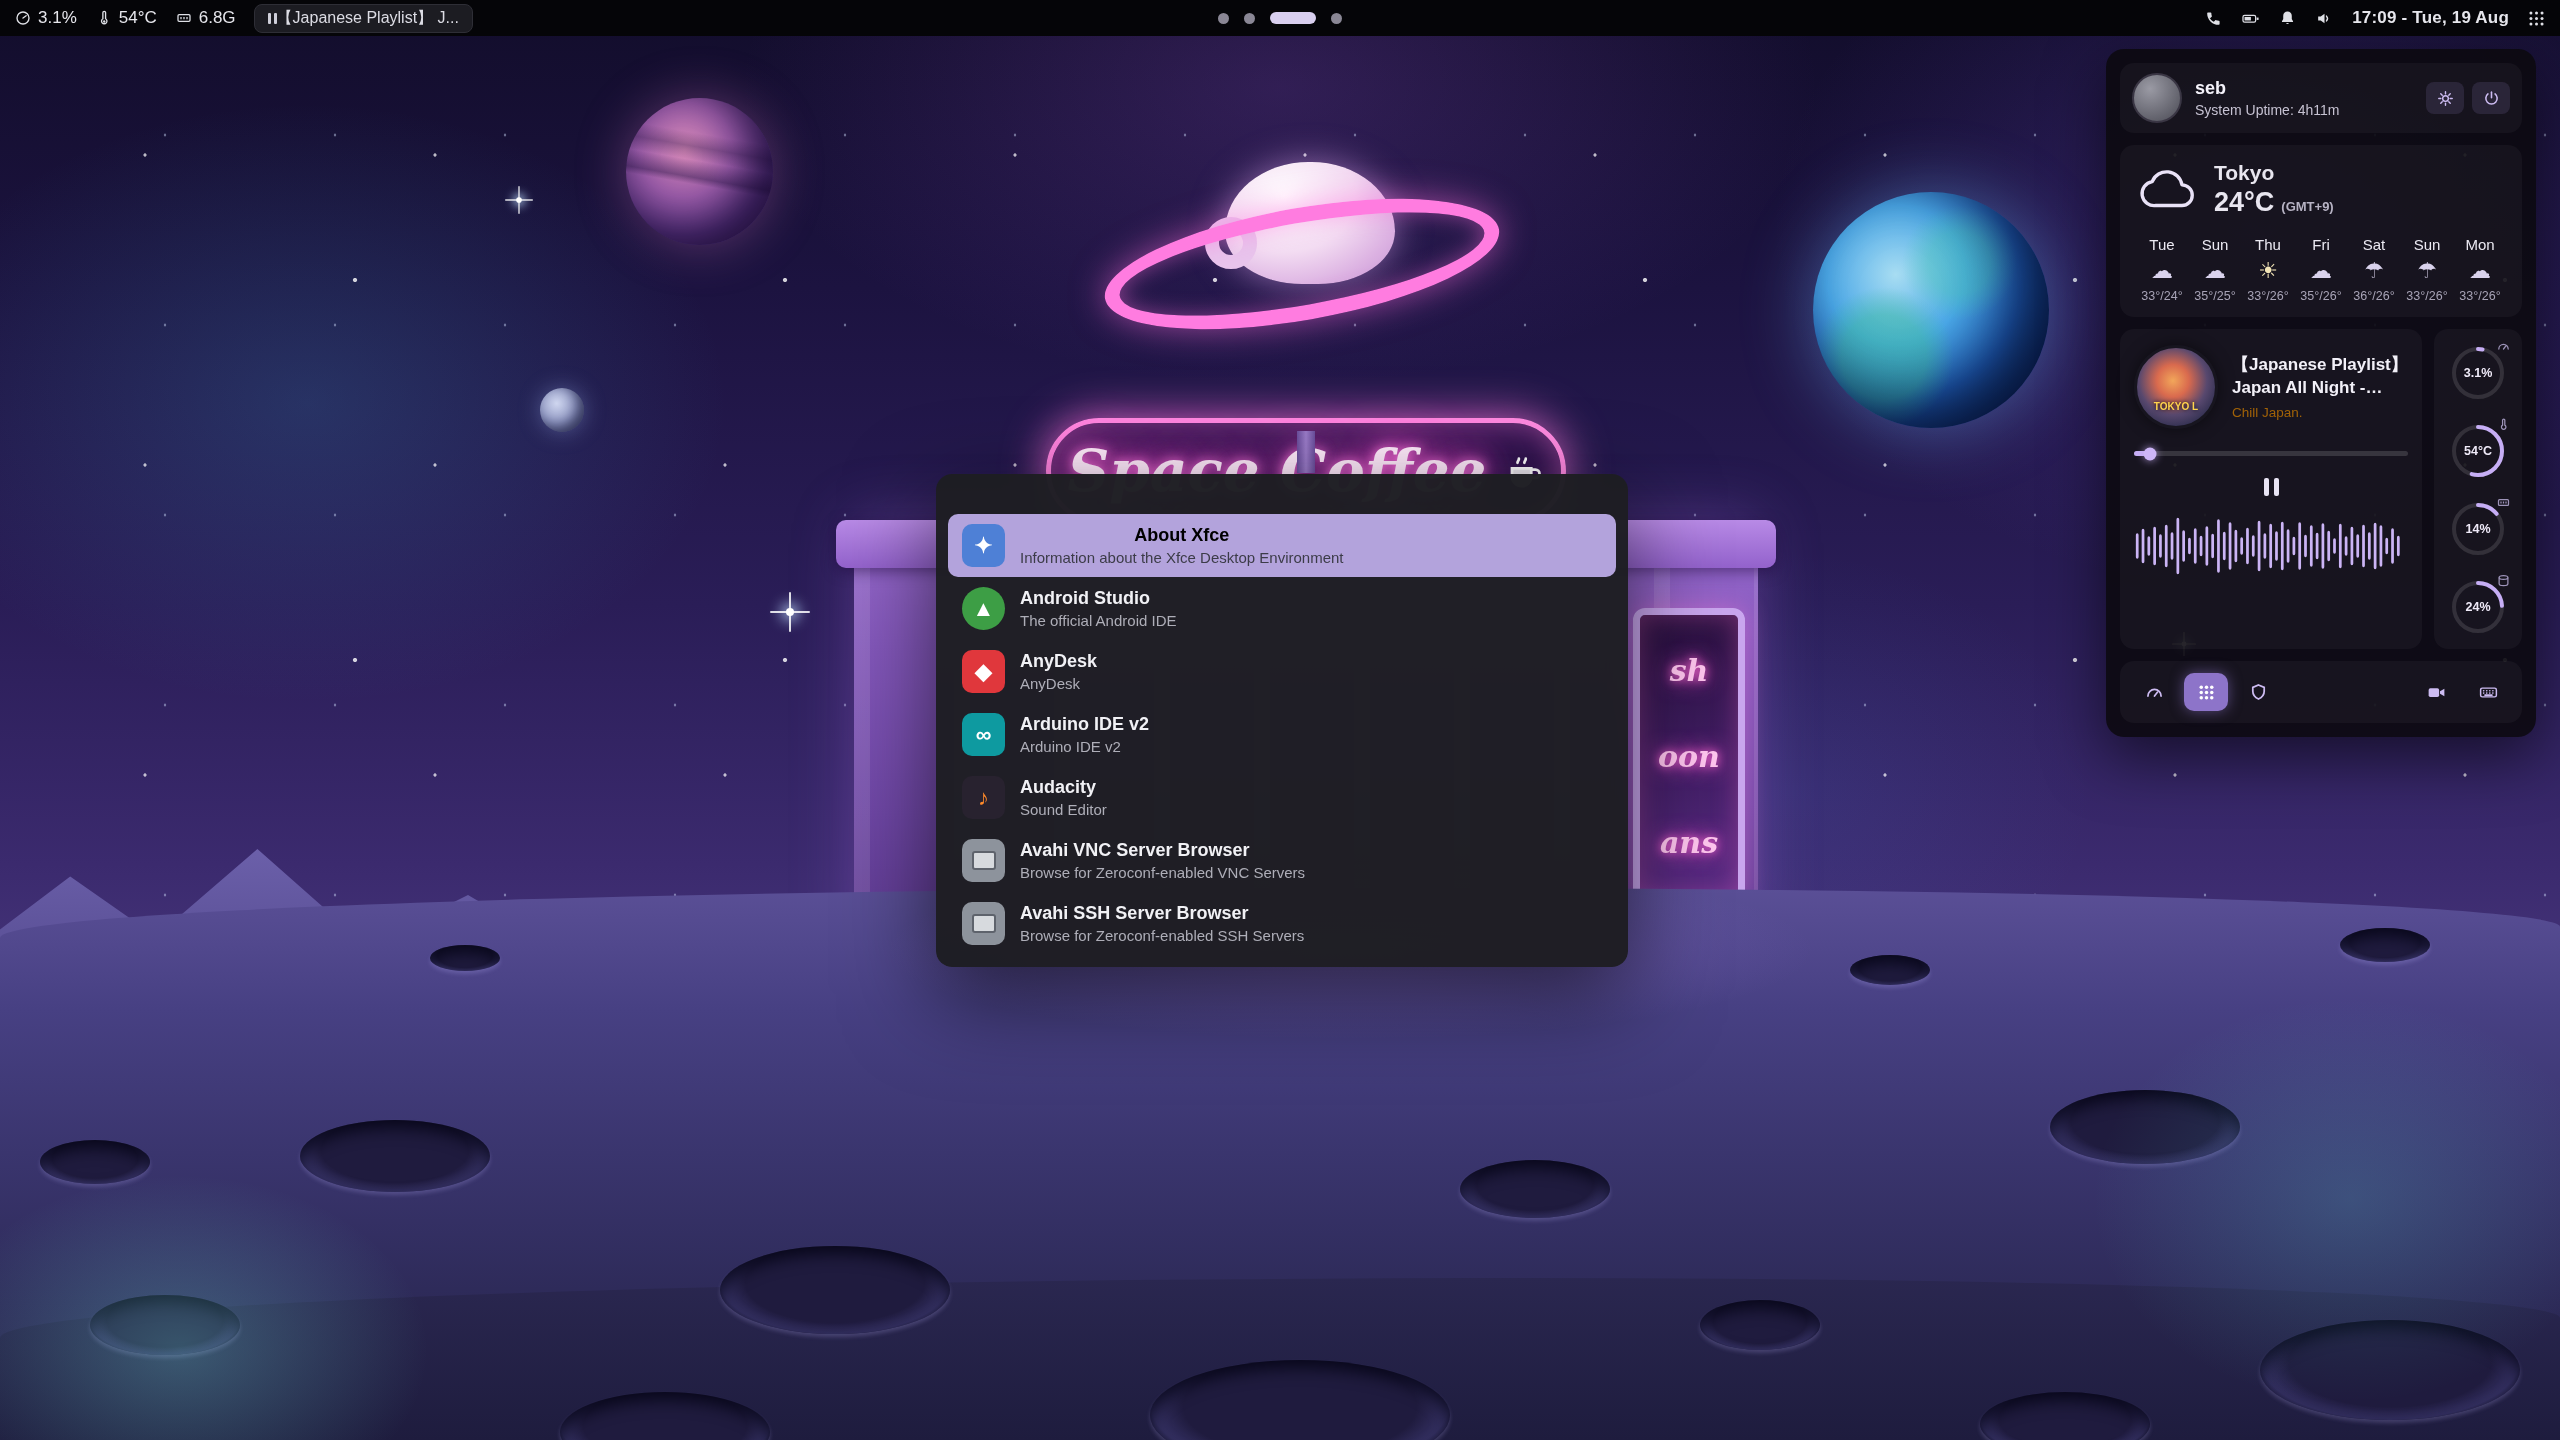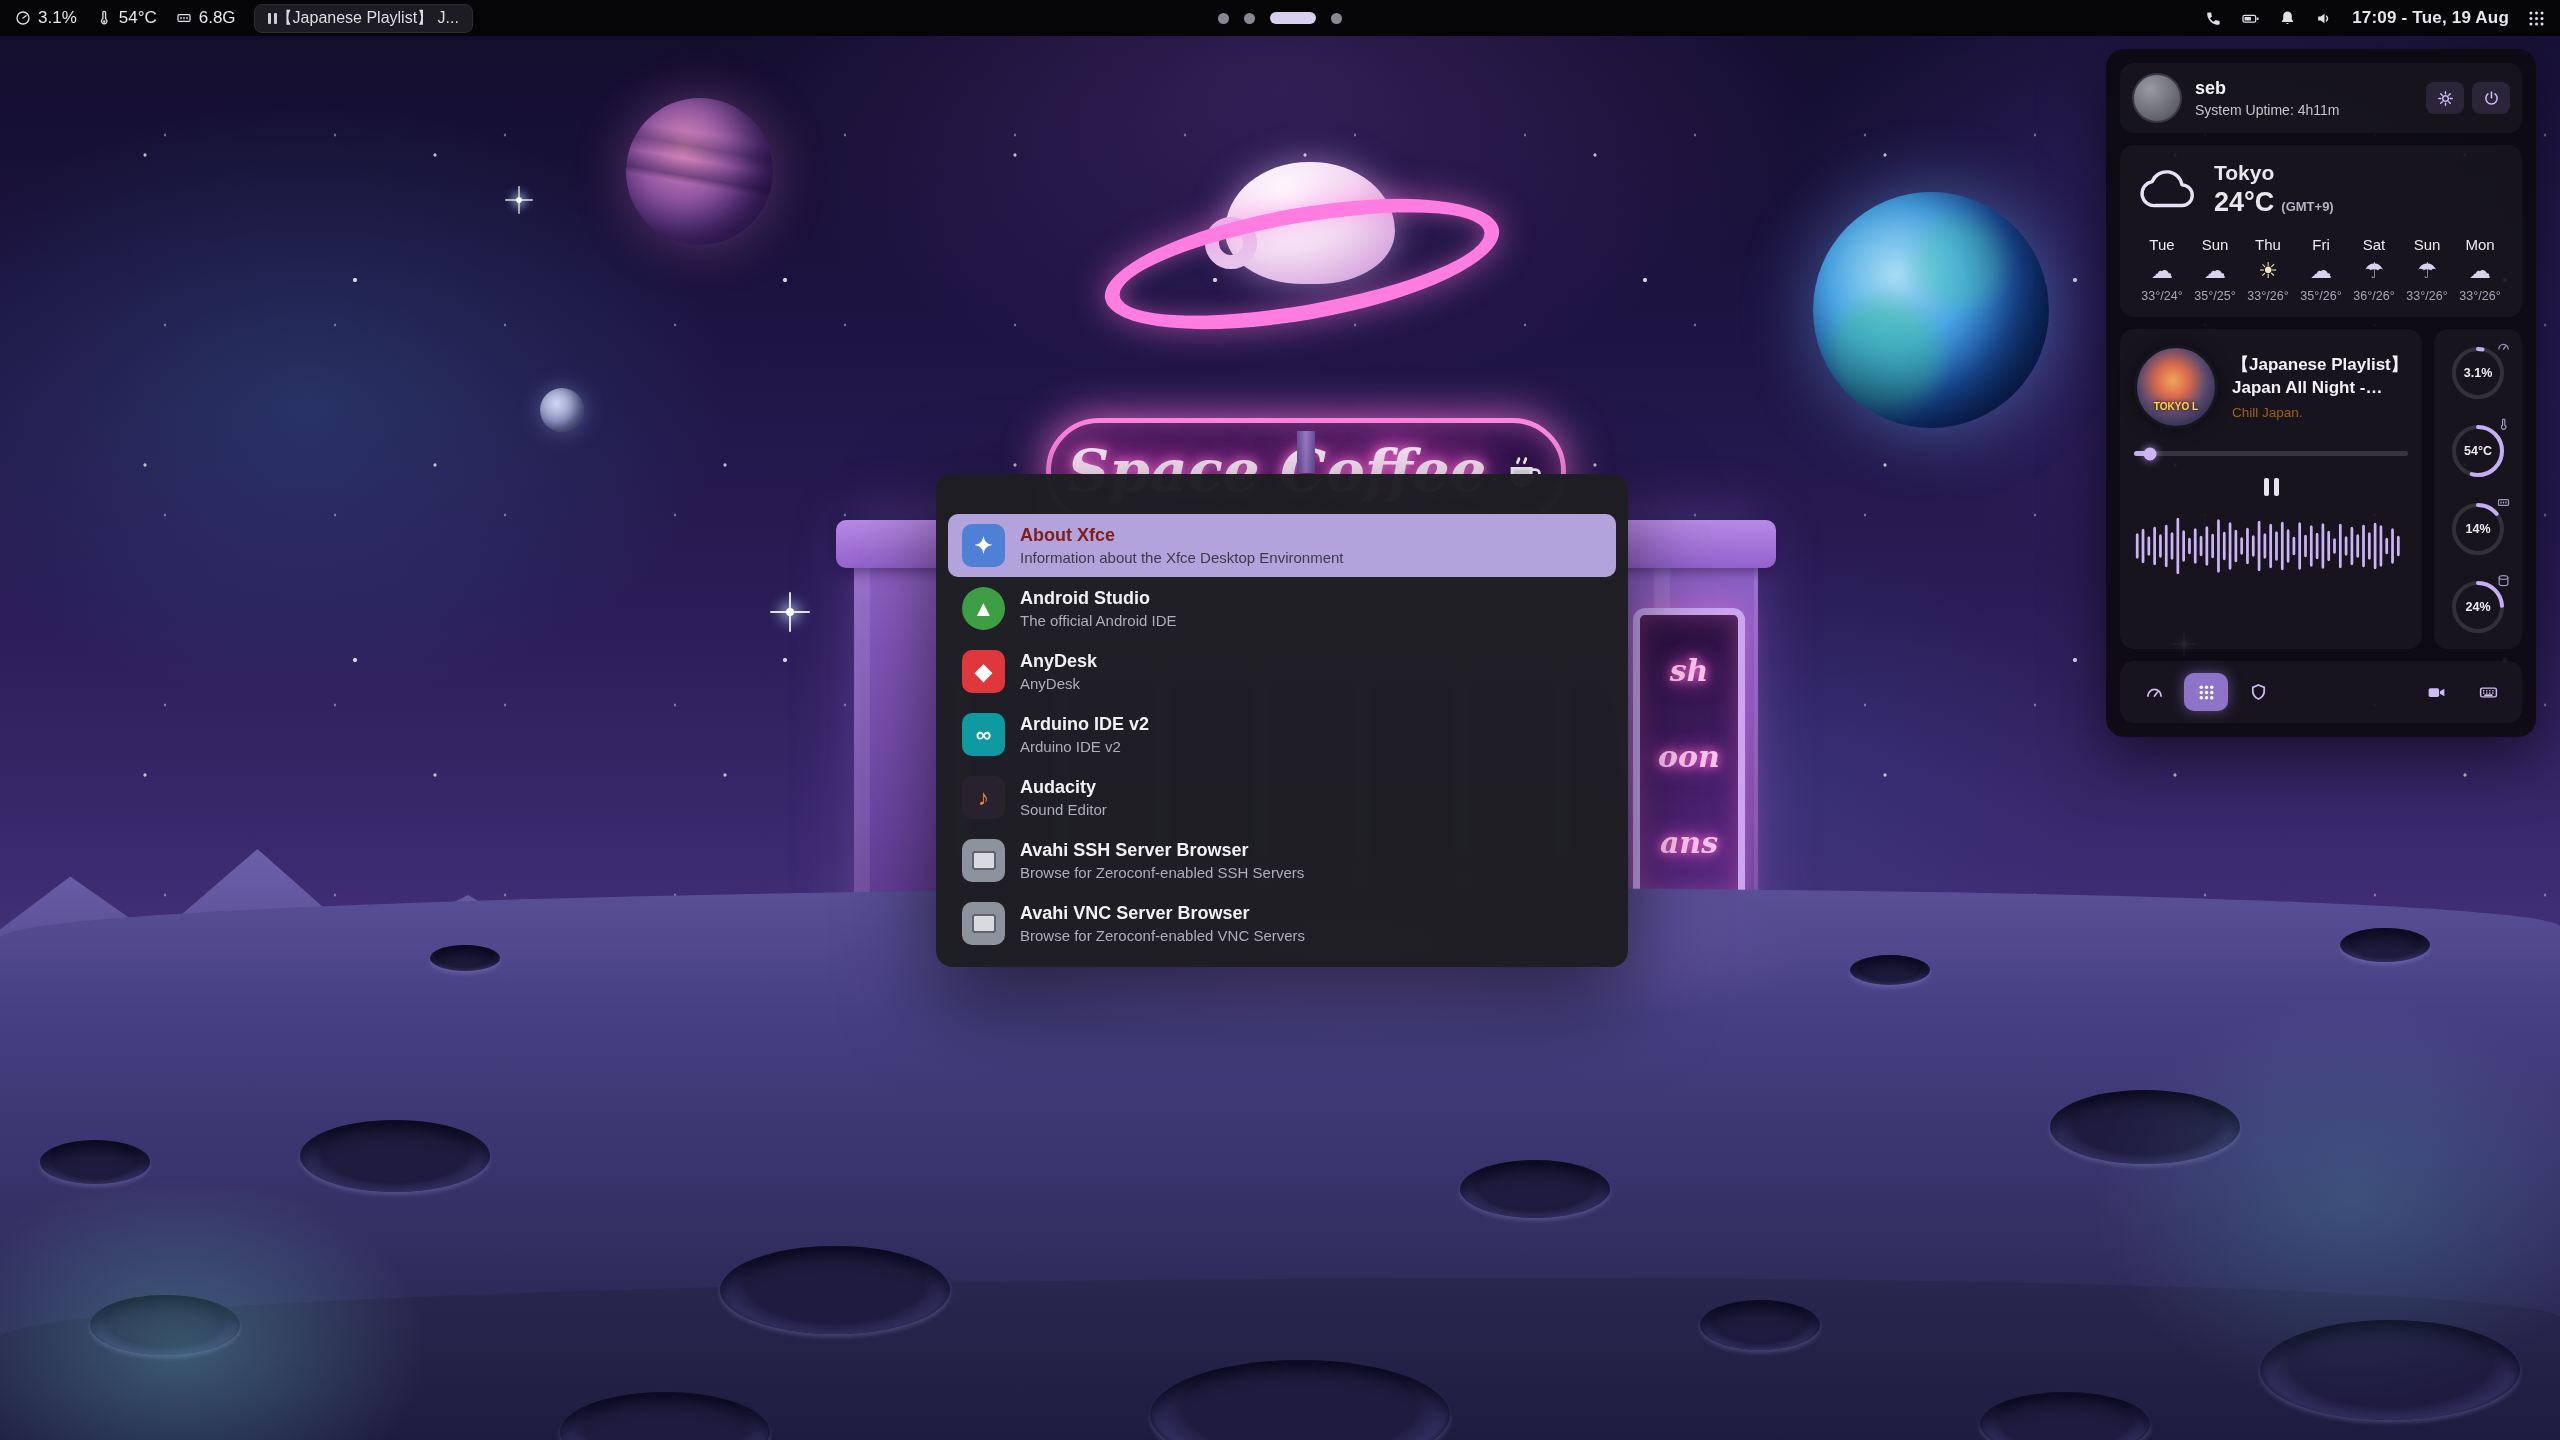--- a/index.html
+++ b/index.html
@@ -130,21 +130,21 @@
     font-family:"Liberation Sans",sans-serif;}
   .search-input::placeholder{color:#8f8f99;}
   .results{margin-top:22px;display:flex;flex-direction:column;}
   .row{display:flex;align-items:center;gap:15px;margin:0 12px;padding:10px 14px;border-radius:10px;cursor:default;}
   .row .app-tile{width:43px;height:43px;border-radius:10px;flex:none;display:flex;align-items:center;justify-content:center;
     font-size:22px;font-weight:bold;}
   .row .tcol{display:flex;flex-direction:column;gap:3px;min-width:0;}
   .row .t1{font-size:18px;font-weight:bold;color:#f1f1f5;white-space:nowrap;}
   .row .t2{font-size:15px;color:#aeaeb8;white-space:nowrap;}
   .row.selected{background:#b3a3dc;}
-  .row.selected .t1{color:#7f1d1d;}
+  .row.selected .t1{color:#000000;text-align:center;}
   .row.selected .t2{color:#3c3c48;}
   .avahi-screen{width:24px;height:19px;border-radius:3px;background:#d7dade;border:2px solid #5e636c;}
 
   
   .panel{position:absolute;left:2106px;top:49px;width:430px;height:688px;z-index:35;
     background:rgba(12,10,16,0.92);border-radius:18px;padding:14px;display:flex;flex-direction:column;gap:12px;
     box-shadow:0 20px 60px rgba(0,0,0,.55);color:#e8e6ef;}
   .card{background:rgba(255,255,255,0.04);border-radius:14px;}
   .profile-card{display:flex;align-items:center;gap:13px;padding:10px 12px;}
   .avatar{width:50px;height:50px;border-radius:50%;flex:none;
@@ -414,32 +414,32 @@
           <span class="t1">Audacity</span>
           <span class="t2">Sound Editor</span>
         </div>
       </div>
 
       <div class="row">
         <div class="app-tile" style="background: rgb(141, 147, 156);">
           <div class="avahi-screen"></div>
         </div>
         <div class="tcol">
-          <span class="t1">Avahi SSH Server Browser</span>
-          <span class="t2">Browse for Zeroconf-enabled SSH Servers</span>
+          <span class="t1">Avahi VNC Server Browser</span>
+          <span class="t2">Browse for Zeroconf-enabled VNC Servers</span>
         </div>
       </div>
 
       <div class="row">
         <div class="app-tile" style="background: rgb(141, 147, 156);">
           <div class="avahi-screen"></div>
         </div>
         <div class="tcol">
-          <span class="t1">Avahi VNC Server Browser</span>
-          <span class="t2">Browse for Zeroconf-enabled VNC Servers</span>
+          <span class="t1">Avahi SSH Server Browser</span>
+          <span class="t2">Browse for Zeroconf-enabled SSH Servers</span>
         </div>
       </div>
 
     </div>
   </div>
 
   <div class="panel">
 
     <div class="card profile-card">
       <div class="avatar"></div>

